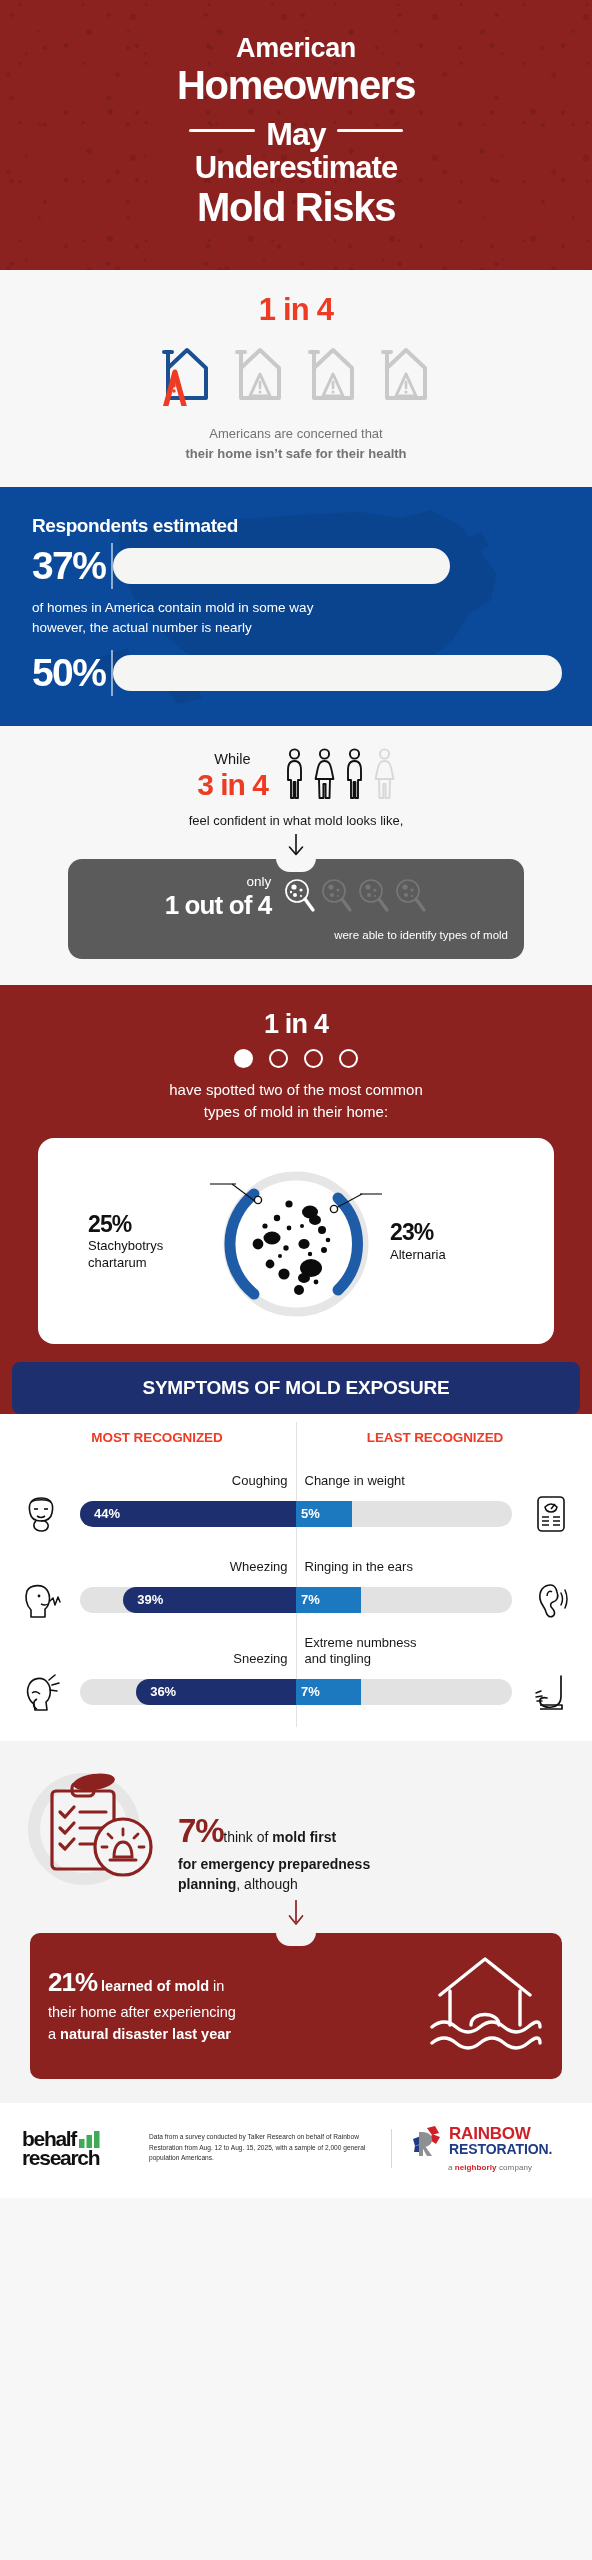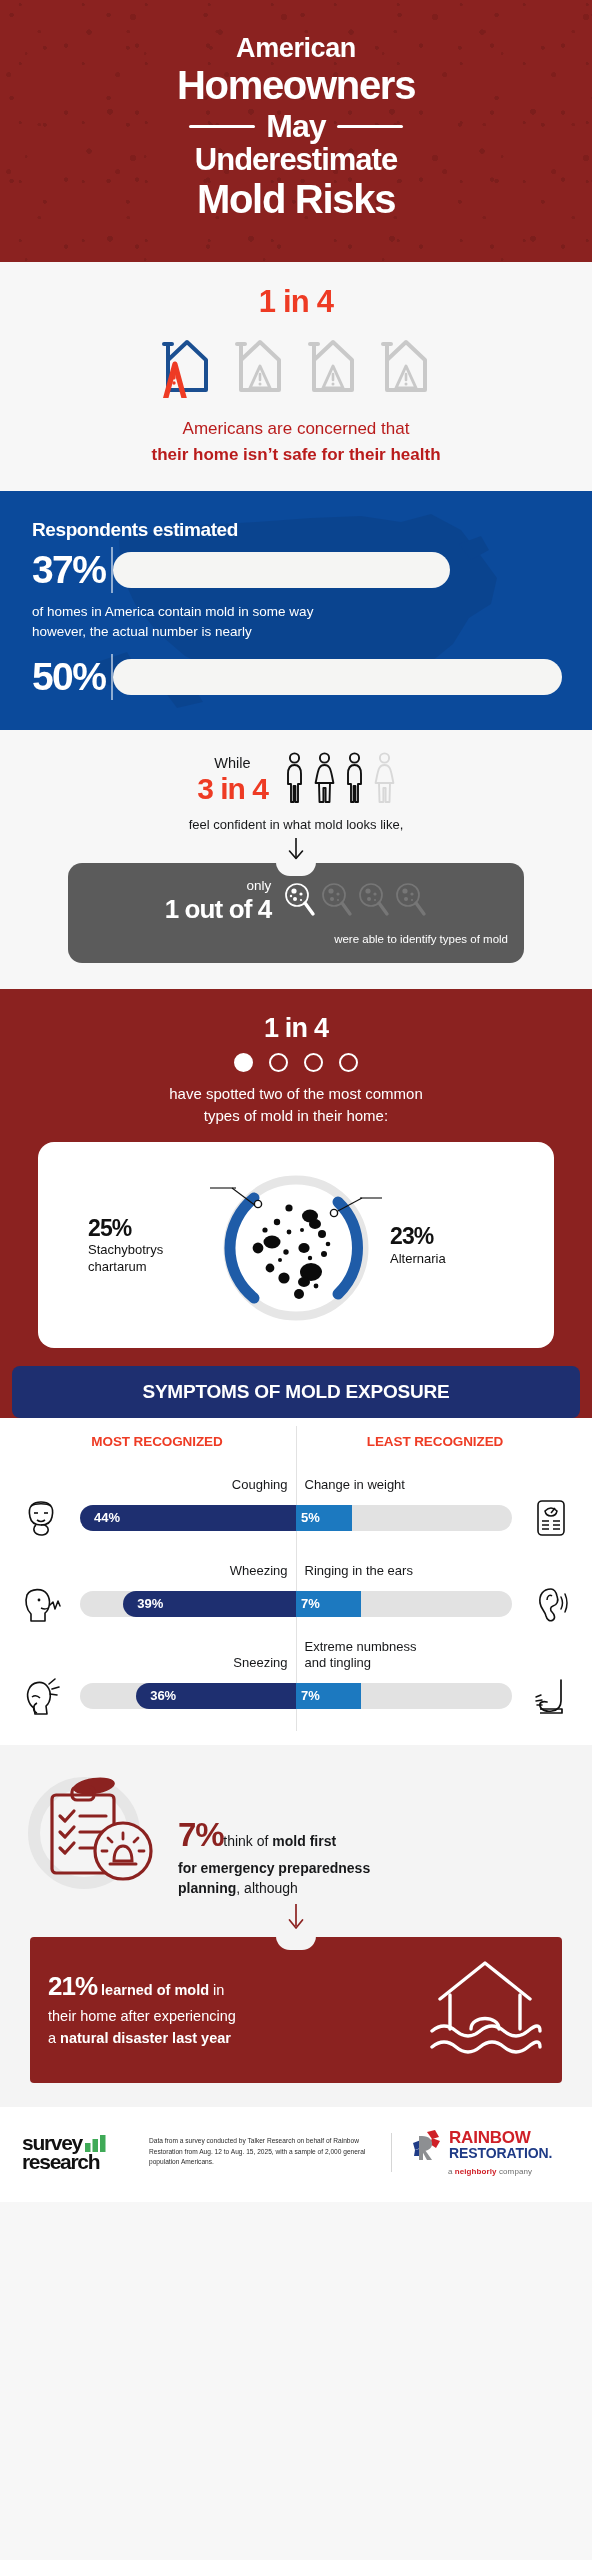--- a/index.html
+++ b/index.html
@@ -39,29 +39,29 @@
     background-size: 97px 83px, 63px 59px, 131px 119px, 151px 141px,
                      83px 77px, 109px 97px, 71px 67px, 119px 103px,
                      141px 127px, 89px 93px;
     pointer-events: none;
   }
   .hero-inner { position: relative; z-index: 2; }
   .h-l1 { color:#fff; font-size:27px; font-weight:700; letter-spacing:-.4px; line-height:1.1; }
   .h-l2 { color:#fff; font-size:40px; font-weight:700; letter-spacing:-1.3px; line-height:1.03; margin-top:1px;}
   .h-l3wrap { display:flex; align-items:center; justify-content:center; gap:11px; margin:4px 0 1px; }
   .h-rule { height:3px; background:#fff; flex:0 0 66px; border-radius:2px; }
-  .h-l3 { color:#fff; font-size:32px; font-weight:700; letter-spacing:-.9px; line-height:1.05; }
+  .h-l3 { color:#fff; font-size:32px; font-weight:700; letter-spacing:-.9px; line-height:1.05;margin-top:8px; }
   .h-l4 { color:#fff; font-size:31px; font-weight:700; letter-spacing:-1px; line-height:1.05; }
   .h-l5 { color:#fff; font-size:40px; font-weight:700; letter-spacing:-1.3px; line-height:1.05; margin-top:1px;}
 
   
   .sec-houses { background:#f7f7f7; padding:22px 20px 24px; text-align:center; }
   .big-red { color:#ee3b24; font-size:31px; font-weight:700; letter-spacing:-.8px; }
   .house-row { display:flex; justify-content:center; align-items:flex-end; gap:11px; margin:10px 0 14px; }
-  .cap { font-size:17px; color:#b91c1c; line-height:1.5;text-align:center; }
+  .cap { font-size:13px; color:#737373; line-height:1.5;text-align:center; }
   .cap b { font-weight:700; }
 
   
   .sec-blue { background:#0b4a9b; position:relative; overflow:hidden; padding:28px 0 34px; }
   .usmap { position:absolute; left:50%; top:50%; transform:translate(-50%,-50%); opacity:.42; }
   .blue-inner { position:relative; z-index:2; padding:0 32px; }
   .blue-head { color:#fff; font-size:19px; font-weight:700; letter-spacing:-.4px; margin-bottom:9px; }
   .pct-row { display:flex; align-items:center; }
   .pct-num { color:#fff; font-size:39px; font-weight:700; letter-spacing:-1.6px; line-height:1; }
   .pct-track { height:36px; margin-left:6px; position:relative; flex:1; }
@@ -141,21 +141,21 @@
 
   
   .sec-prep { background:#f4f4f4; padding:26px 22px 24px; }
   .prep-flex { display:flex; align-items:flex-end; gap:6px; }
   .prep-icon { flex:0 0 150px; position:relative; height:128px; }
   .prep-txt { font-size:14px; line-height:1.42; color:#17181a; padding-top:6px; }
   .prep-7 { color:#8b2220; font-size:33px; font-weight:700; letter-spacing:-1.2px; }
   .prep-txt b { font-weight:700; }
   .prep-arrow { text-align:center; margin:4px 0 0; }
   .red-card {
-    background:#8b2220; border-radius:4px; margin:0 8px; padding:18px 18px 20px;
+    background:#8b2220; border-radius:10px; margin:0 8px; padding:18px 18px 20px;
     position:relative; display:flex; align-items:center; gap:8px;
   }
   .rc-notch {
     position:absolute; top:-1px; left:50%; transform:translateX(-50%);
     width:40px; height:14px; background:#f4f4f4; border-radius:0 0 20px 20px;
   }
   .rc-txt { color:#fff; font-size:14.5px; line-height:1.5; flex:1; }
   .rc-21 { font-size:26px; font-weight:700; letter-spacing:-1px; }
   .rc-txt b { font-weight:700; }
 
@@ -624,21 +624,21 @@
           <path d="M6 76 Q18 66 30 76 T54 76 T78 76 T102 76 T114 76" fill="none" stroke="#fff" stroke-width="3.4" stroke-linecap="round"></path>
           <path d="M6 92 Q18 82 30 92 T54 92 T78 92 T102 92 T114 92" fill="none" stroke="#fff" stroke-width="3.4" stroke-linecap="round"></path>
         </svg>
       </div>
     </div>
   </section>
 
   <footer class="footer">
     <div class="f-talker">
       <div class="talker-row">
-        <span class="talker-t">survey</span>
+        <span class="talker-t">behalf</span>
         <svg width="26" height="17" viewBox="0 0 26 17">
           <rect x="1" y="8" width="5.5" height="9" fill="#3faa57"></rect>
           <rect x="8.5" y="4" width="5.5" height="13" fill="#3faa57"></rect>
           <rect x="16" y="0" width="5.5" height="17" fill="#3faa57"></rect>
         </svg>
       </div>
       <div class="talker-t">research</div>
     </div>
 
     <div class="f-attr">Data from a survey conducted by Talker Research on behalf of Rainbow Restoration from Aug. 12 to Aug. 15, 2025, with a sample of 2,000 general population Americans.</div>

